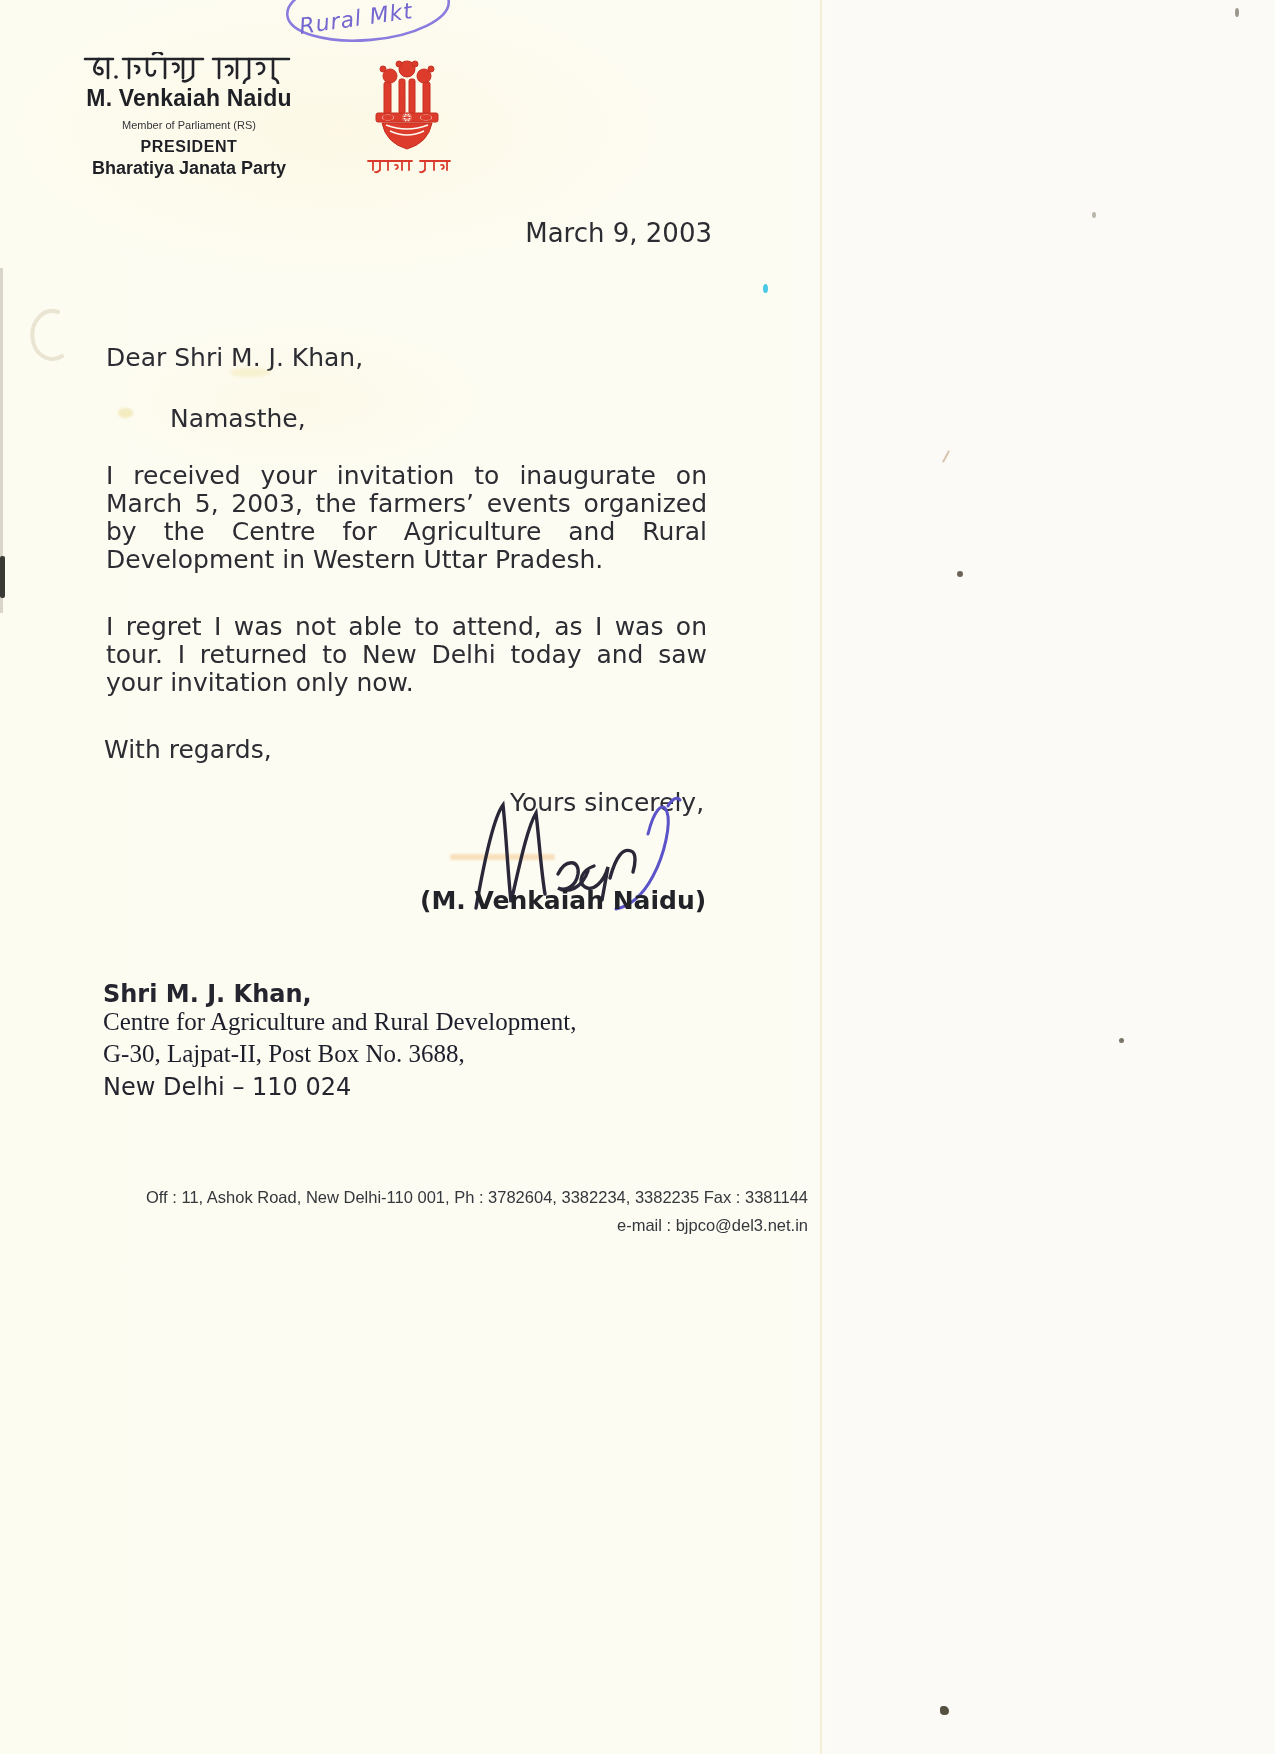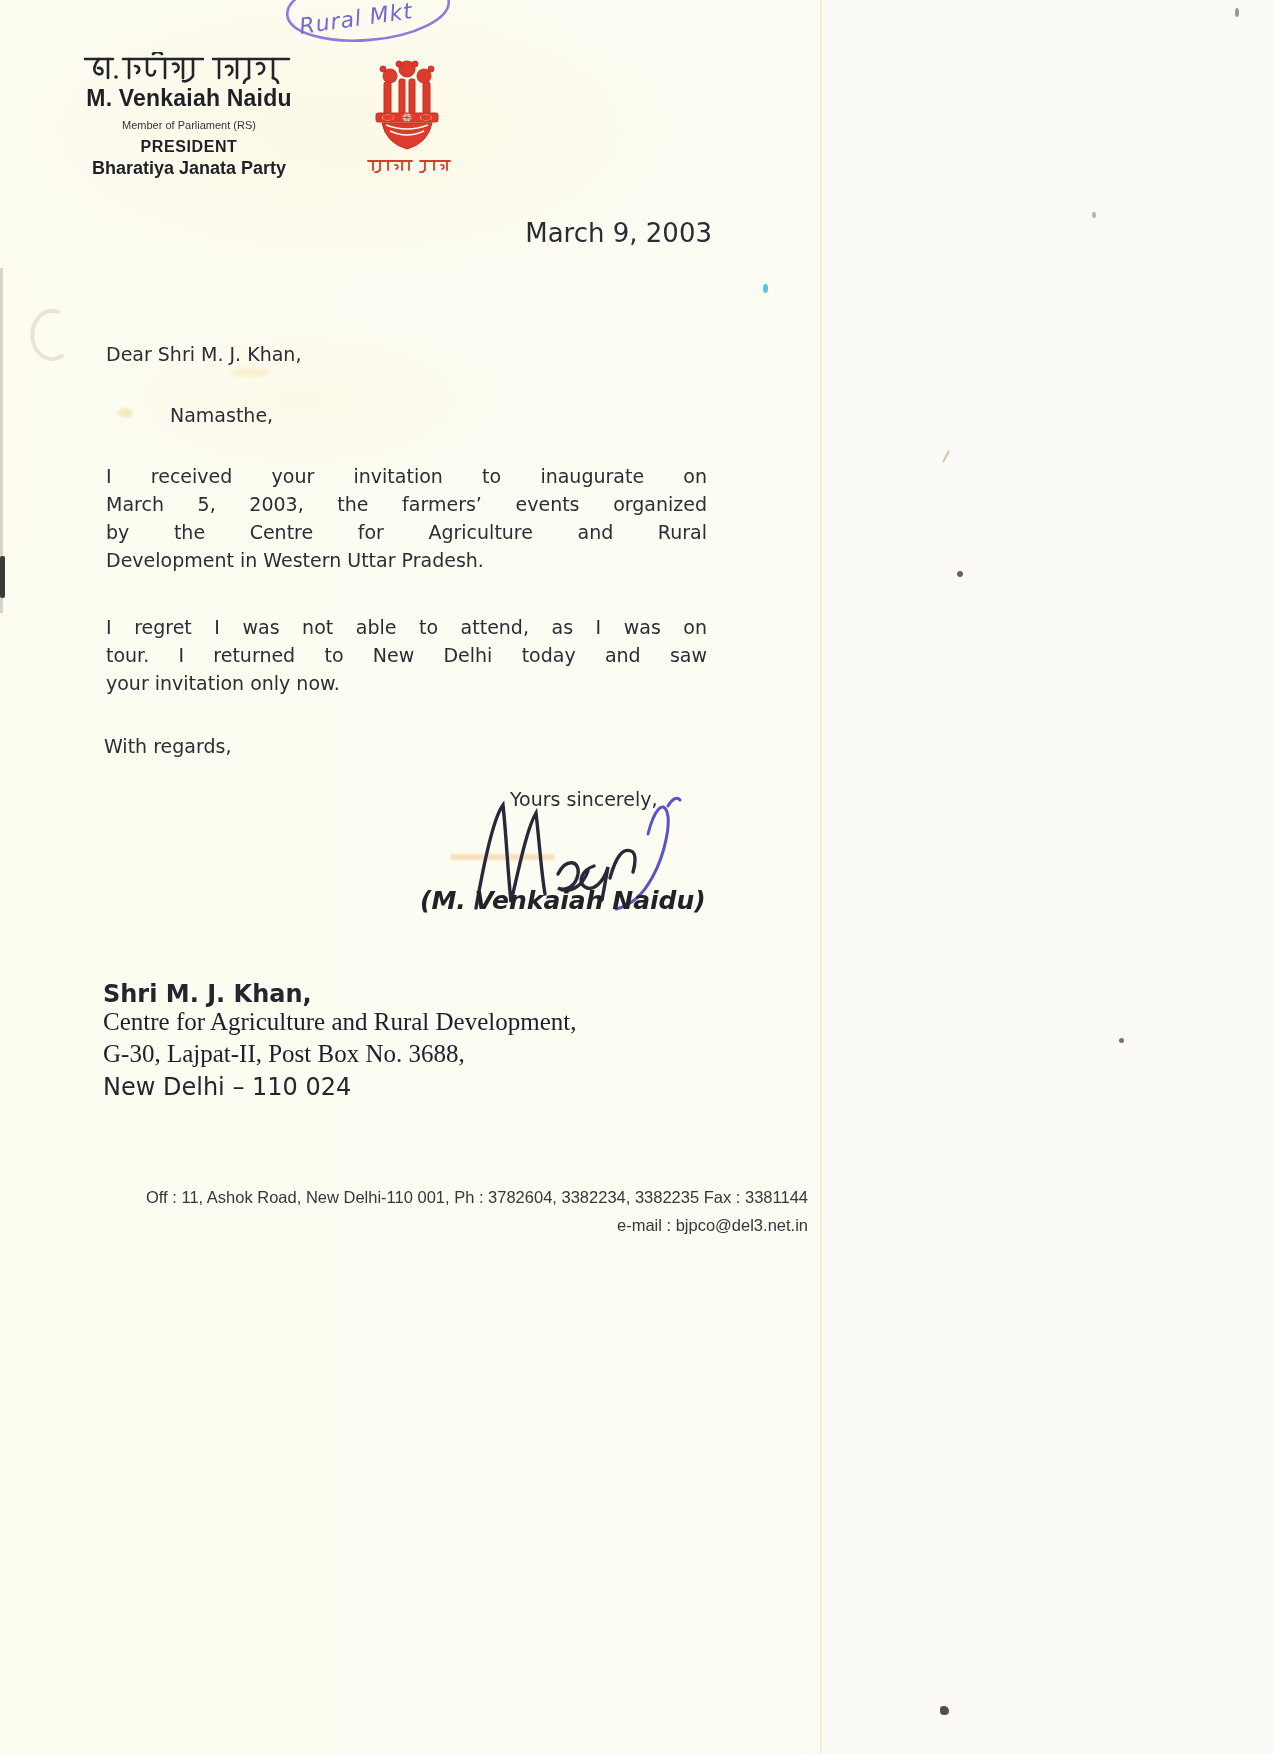--- a/index.html
+++ b/index.html
@@ -17,25 +17,25 @@
   
   .lh-left { left:55px; top:52px; width:268px; text-align:center; color:#1f2026; font-family:"Liberation Sans", sans-serif; }
   .lh-name { font-size:23px; font-weight:bold; letter-spacing:0.2px; }
   .lh-member { font-size:11px; color:#33353b; }
   .lh-pres { font-size:16px; font-weight:bold; letter-spacing:0.6px; }
   .lh-party { font-size:18px; font-weight:bold; }
   .hdr-right { right:523px; top:54px; text-align:right; font-family:"Liberation Sans", sans-serif;
                font-size:18px; line-height:23.4px; color:#45484e; white-space:nowrap; }
   
   .dateline { right:563px; top:218px; font-size:26px; color:#2c2c33; }
-  .bodytxt { font-size:19px; color:#2c2c33; }
+  .bodytxt { font-size:25px; color:#2c2c33; }
   .para { left:106px; width:601px; }
   .jline { text-align:justify; text-align-last:justify; line-height:28px; }
   .jline.last { text-align-last:left; }
-  .bold-name { font-weight:bold; font-size:25px; color:#222229;font-style:italic; }
+  .bold-name { font-weight:bold; font-size:25px; color:#222229; }
   
   .r-sans { font-family:"DejaVu Sans", sans-serif; font-size:24px; color:#24252e; }
   .r-serif { font-family:"Liberation Serif", serif; font-size:25px; color:#1d1e2b; }
   
   .footer { left:0; width:808px; text-align:right; font-family:"Liberation Sans", sans-serif;
             font-size:16.5px; color:#34373c; }
   .stamp-text { left:299px; top:6px; font-size:22px; font-style:italic; color:#7467d0;
                 transform:rotate(-8deg); letter-spacing:1px; }
   .artifact { position:absolute; }
 </style>

